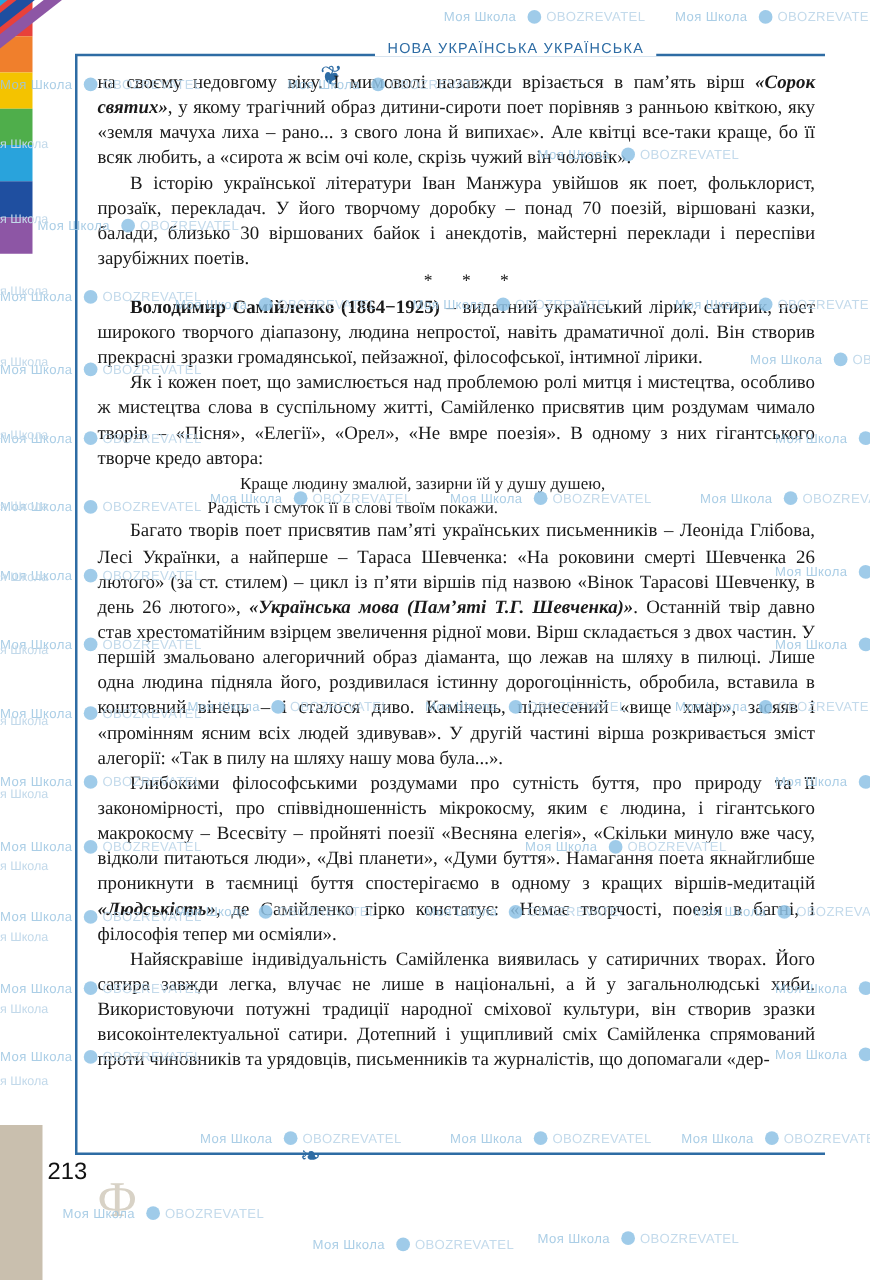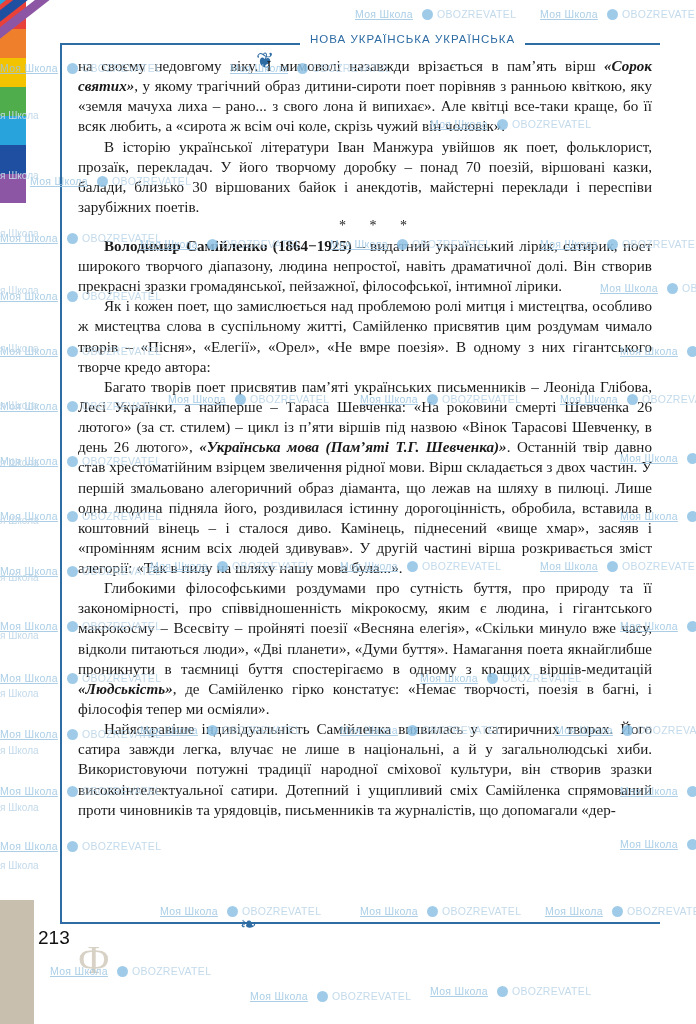--- a/index.html
+++ b/index.html
@@ -186,21 +186,21 @@
   }
   .wm .dot {
     display: inline-block;
     width: 11px;
     height: 11px;
     border-radius: 50%;
     background: #8fc3e6;
     vertical-align: -2px;
     margin: 0 4px 0 9px;
   }
-  .wm .school { color: #9dc6e2; text-decoration: underline; }
+  .wm .school { color: #9dc6e2; }
   .wm-left {
     position: absolute;
     pointer-events: none;
     font-family: "Liberation Sans", sans-serif;
     font-size: 10px;
     color: #c2d9ea;
   }
 </style>
 </head>
 <body>
@@ -232,20 +232,21 @@
 </div>
 
 <div class="v-rule"></div>
 
 <div class="content" id="content">
     <p class="noindent"><span>на своєму недовгому віку. І мимоволі назавжди врізається в пам’ять вірш </span><span style="font-weight: bold; font-style: italic;">«Сорок святих»</span><span>, у якому трагічний образ дитини-сироти поет порівняв з ранньою квіткою, яку </span><span>«земля   мачуха лиха – рано... з свого лона й випихає»</span><span>. Але квітці все-таки краще, бо її всяк любить, а </span><span>«сирота ж всім очі коле, скрізь чужий він чоловік»</span><span>.</span></p>
     <p class=""><span>В історію української літератури Іван Манжура увійшов як поет, фольклорист, прозаїк, перекладач. У його творчому доробку – понад 70 поезій, віршовані казки, балади, близько 30 віршованих байок і анекдотів, майстерні переклади і переспіви зарубіжних поетів.</span></p>
     <p class="stars">* * *</p>
     <p class=""><span style="font-weight: bold;">Володимир Самійленко (1864−1925)</span><span> – видатний український лірик, сатирик, поет широкого творчого діапазону, людина непростої, навіть драматичної долі. Він створив прекрасні зразки громадянської, пейзажної, філософської, інтимної лірики.</span></p>
     <p class=""><span>Як і кожен поет, що замислюється над проблемою ролі митця і мистецтва, особливо ж мистецтва слова в суспільному житті, Самійленко присвятив цим роздумам чимало творів – «Пісня», «Елегії», «Орел», «Не вмре поезія». В одному з них гігантського творче кредо автора:</span></p>
+    <p class="verse"><span>Краще людину змалюй, зазирни їй у душу душею,</span><br><span>Радість і смуток її в слові твоїм покажи.</span></p>
     <p class=""><span>Багато творів поет присвятив пам’яті українських письменників – Леоніда Глібова, Лесі Українки, а найперше – Тараса Шевченка: «На роковини смерті Шевченка 26 лютого» (за ст. стилем) – цикл із п’яти віршів під назвою «Вінок Тарасові Шевченку, в день 26 лютого», </span><span style="font-weight: bold; font-style: italic;">«Українська мова (Пам’яті Т.Г. Шевченка)»</span><span>. Останній твір давно став хрестоматійним взірцем звеличення рідної мови. Вірш складається з двох частин. У першій змальовано алегоричний образ діаманта, що лежав на шляху в пилюці. Лише одна людина підняла його, роздивилася істинну дорогоцінність, обробила, вставила в коштовний вінець – і сталося диво. Камінець, піднесений «вище хмар», засяяв і «промінням ясним всіх людей здивував». У другій частині вірша розкривається зміст алегорії: «Так в пилу на шляху нашу мова була...».</span></p>
     <p class=""><span>Глибокими філософськими роздумами про сутність буття, про природу та її закономірності, про співвідношенність мікрокосму, яким є людина, і гігантського макрокосму – Всесвіту – пройняті поезії «Весняна елегія», «Скільки минуло вже часу, відколи питаються люди», «Дві планети», «Думи буття». Намагання поета якнайглибше проникнути в таємниці буття спостерігаємо в одному з кращих віршів-медитацій </span><span style="font-weight: bold; font-style: italic;">«Людськість»</span><span>, де Самійленко гірко констатує: «Немає творчості, поезія в багні, і філософія тепер ми осміяли».</span></p>
     <p class=""><span>Найяскравіше індивідуальність Самійленка виявилась у сатиричних творах. Його сатира завжди легка, влучає не лише в національні, а й у загальнолюдські хиби. Використовуючи потужні традиції народної сміхової культури, він створив зразки високоінтелектуальної сатири. Дотепний і ущипливий сміх Самійленка спрямований проти чиновників та урядовців, письменників та журналістів, що допомагали «дер-</span></p>
   </div>
 
 <div class="footer-rule"></div>
 <div class="footer-orn">❧</div>
 <div class="corner-block"></div>
 <div class="page-number">213</div>
 <div class="corner-mark">Ф</div>

